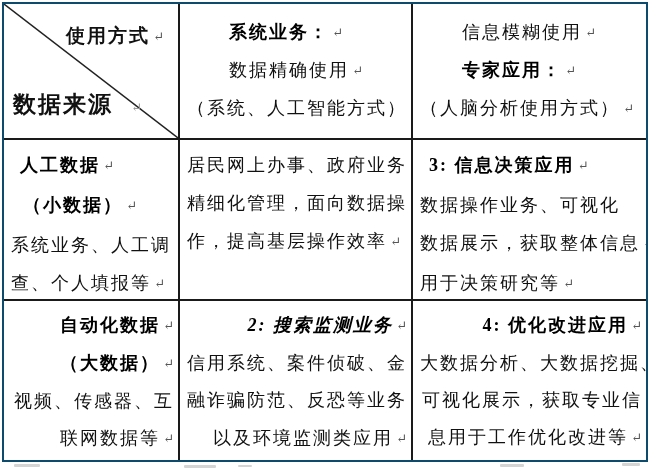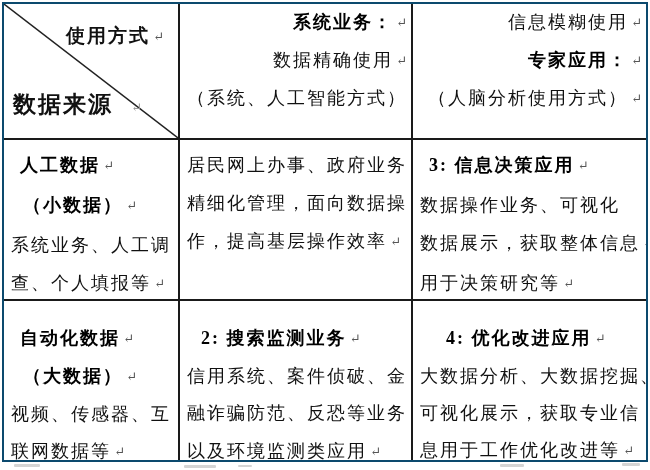--- a/index.html
+++ b/index.html
@@ -16,29 +16,29 @@
     grid-template-rows:136px 161px auto;
     background:#fff;
   }
   .cell{
     position:relative;overflow:hidden;
     font-size:18px;letter-spacing:2px;line-height:38px;
   }
   .bR{border-right:2px solid #1a1a1a;}
   .bB{border-bottom:2px solid #1a1a1a;}
   .pad{padding:6px 4px 0 7px;}
-  .r1{padding-top:0;line-height:37px;text-align:right;}
-  .r3{padding-top:19px;line-height:37px;}
+  .r1{padding-top:10px;line-height:37px;}
+  .r3{padding-top:6px;line-height:37px;text-align:right;}
   .line{white-space:nowrap;}
   .bold{font-weight:bold;color:#000;}
   .ind42{margin-left:42px;}
   .ind20{margin-left:20px;}
   .ind16{margin-left:9px;}
   .ind12{margin-left:12px;}
-  .ind22{margin-left:14px;}
+  .ind22{margin-left:14px;font-style:italic;}
   .ind26{margin-left:26px;}
   .mark{
     font-size:13px;color:#555;letter-spacing:0;
     margin-left:3px;font-weight:normal;display:inline-block;
     transform:translateY(-1px);
   }
   .mark.faint{color:#9a9a9a;}
   
   .corner-svg{position:absolute;left:0;top:0;width:100%;height:100%;display:block;}
   .corner-usage{position:absolute;right:14px;top:13px;font-weight:bold;font-size:19px;white-space:nowrap;}

